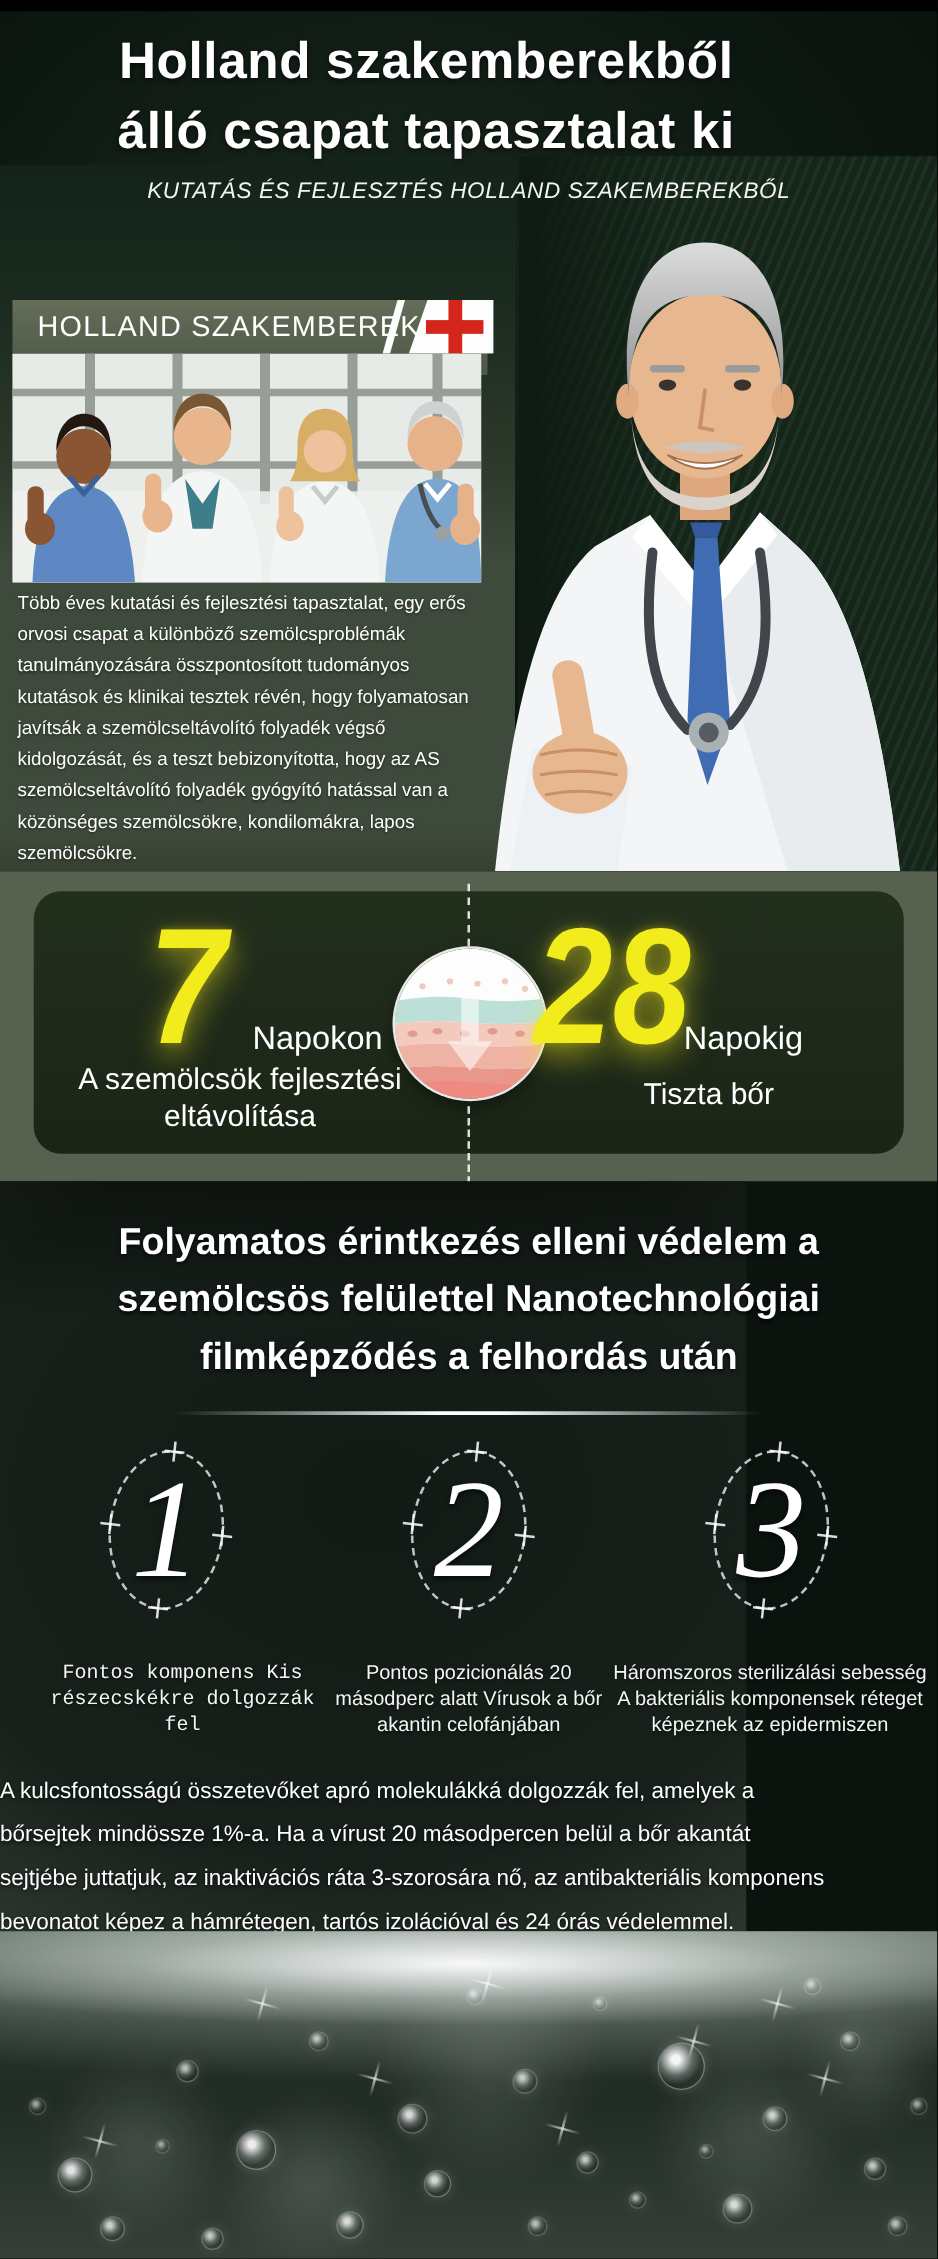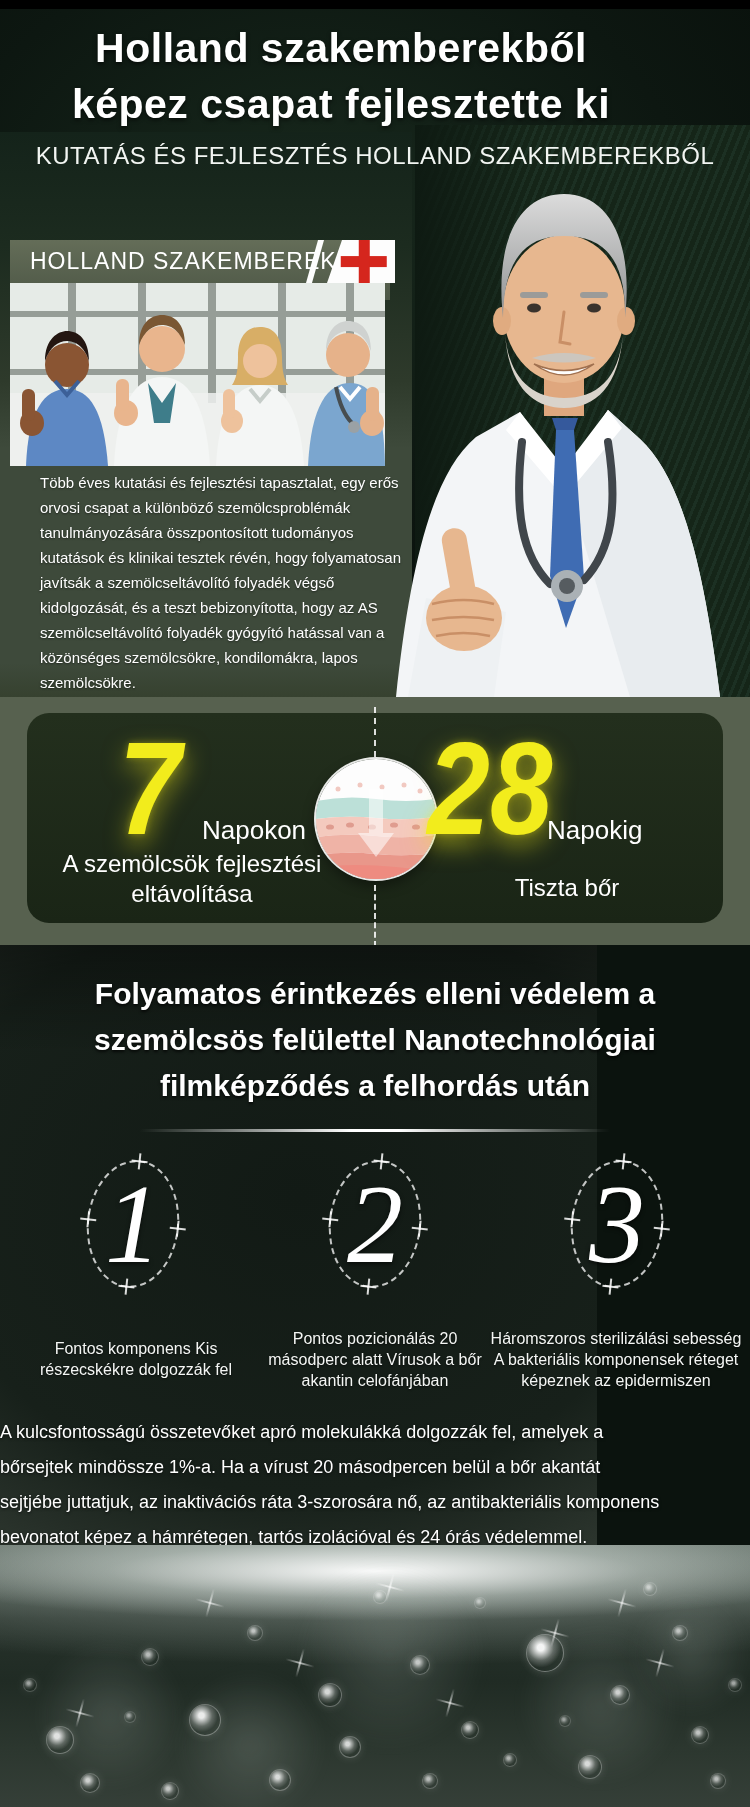--- a/index.html
+++ b/index.html
@@ -14,39 +14,39 @@
   #left-backdrop{position:absolute;left:0;top:132px;width:412px;height:565px;
         background:linear-gradient(180deg,#14231a 0%,#1c2b1f 20%,#2e3a2b 44%,#3e4a3b 56%,#3e4a3b 94%,#36412f 100%);}
   #stripes{position:absolute;left:415px;top:125px;width:335px;height:572px;
         background:
           linear-gradient(90deg,#0e1a12 0%,rgba(14,26,18,0) 35%),
           repeating-linear-gradient(112deg,#1c3023 0 3px,#152518 3px 8px);}
   .title{position:absolute;left:0;top:20px;width:682px;text-align:center;
          font-size:41px;font-weight:bold;line-height:56px;letter-spacing:.5px;
          text-shadow:0 2px 4px rgba(0,0,0,.6);}
   .subtitle{position:absolute;left:0;top:142px;width:750px;text-align:center;
-         font-size:24px;font-weight:400;letter-spacing:.5px;color:#f2f5f2;}
+         font-size:18px;font-weight:400;letter-spacing:.5px;color:#f2f5f2;font-style:italic;}
   
   #banner{position:absolute;left:10px;top:240px;width:380px;height:60px;
           background:linear-gradient(180deg,#646d58,#4d5746);}
   #banner .label{position:absolute;left:20px;top:0;height:43px;line-height:43px;
           font-size:23px;letter-spacing:1px;color:#fff;}
   #cross-box{position:absolute;right:-5px;top:0;width:68px;height:43px;background:#fdfdfd;
           clip-path:polygon(15px 0,100% 0,100% 100%,0 100%);}
   #slash{position:absolute;right:66px;top:0;width:18px;height:43px;background:#fdfdfd;
           clip-path:polygon(12px 0,18px 0,6px 100%,0 100%);}
   .redcross{position:absolute;left:50%;top:50%;width:46px;height:46px;transform:translate(-44%,-52%);}
   .redcross::before{content:"";position:absolute;left:0;top:18px;width:46px;height:11px;background:#d5261d;}
   .redcross::after{content:"";position:absolute;left:18px;top:0;width:11px;height:46px;background:#d5261d;}
   #banner-tab{position:absolute;left:355px;top:283px;width:12px;height:11px;background:#b9bdb7;}
   
   #team-box{position:absolute;left:10px;top:283px;width:375px;height:183px;overflow:hidden;background:#e3e8e4;}
   
   #desc{position:absolute;left:14px;top:470px;width:372px;font-size:15px;line-height:25px;
-        color:#ffffff;text-shadow:0 1px 2px rgba(0,0,0,.5);margin-left:26px;}
+        color:#ffffff;text-shadow:0 1px 2px rgba(0,0,0,.5);}
   
   #doctor{position:absolute;left:368px;top:146px;width:382px;height:551px;}
 
   
   #sec2{position:absolute;left:0;top:697px;width:750px;height:248px;background:#57614f;}
   #panel{position:absolute;left:27px;top:16px;width:696px;height:210px;border-radius:22px;
          background:linear-gradient(180deg,#232f1d,#1a2516);}
   .bignum{position:absolute;font-style:italic;font-weight:bold;font-size:132px;line-height:1;
           color:#f2ec1c;transform:scaleX(.85);
           text-shadow:0 10px 26px rgba(240,232,25,.55),0 0 8px rgba(240,232,25,.35);}
@@ -102,21 +102,21 @@
 
 <div id="page">
 
   <div id="sec1">
     <div id="topbar"></div>
     <div id="left-backdrop"></div>
     <div id="stripes"></div>
 
     <div class="title">
       <div>Holland szakemberekből</div>
-      <div>képez csapat fejlesztette ki</div>
+      <div>álló csapat tapasztalat ki</div>
     </div>
     <div class="subtitle">KUTATÁS ÉS FEJLESZTÉS HOLLAND SZAKEMBEREKBŐL</div>
 
     <div id="doctor">
       <svg viewBox="0 0 382 551" width="382" height="551">
         <defs>
           <linearGradient id="hairG" x1="0" y1="0" x2="0" y2="1">
             <stop offset="0" stop-color="#dcdcdc"></stop>
               <stop offset="1" stop-color="#8f9192"></stop>
           </linearGradient>
@@ -253,21 +253,21 @@
           <g fill="#ffffff" opacity=".55">
             <rect x="53" y="30" width="14" height="46"></rect>
             <path d="M42 74 L78 74 L60 98 Z"></path>
           </g>
         </svg>
       </div>
       <div class="dash" style="left:347px;top:172px;height:62px;"></div>
 
       <div class="bignum" style="left:388px;top:10px;width:150px;text-align:center;">28</div>
       <div class="unit" style="left:520px;top:102px;">Napokig</div>
-      <div class="pcap" style="left:420px;top:160px;width:240px;">Tiszta bőr</div>
+      <div class="pcap" style="left:420px;top:148px;width:240px;">Tiszta bőr</div>
     </div>
   </div>
 
   <div id="sec3">
     <div id="heading">
       <div>Folyamatos érintkezés elleni védelem a</div>
       <div>szemölcsös felülettel Nanotechnológiai</div>
       <div>filmképződés a felhordás után</div>
     </div>
     <div id="divider"></div>
@@ -287,21 +287,21 @@
       <span class="step-num">2</span>
     </div>
     <div class="step-circle" style="left:571px;">
       <span class="tick n"></span>
       <span class="tick s"></span>
       <span class="tick e"></span>
       <span class="tick w"></span>
       <span class="step-num">3</span>
     </div>
 
-    <div class="step-cap" style="left:18px;width:236px;">Fontos komponens Kis részecskékre dolgozzák fel</div>
+    <div class="step-cap" style="left:28px;width:236px;font-family:Liberation Mono, monospace;">Fontos komponens Kis részecskékre dolgozzák fel</div>
     <div class="step-cap" style="left:260px;width:230px;">Pontos pozicionálás 20 másodperc alatt Vírusok a bőr akantin celofánjában</div>
     <div class="step-cap" style="left:490px;width:252px;">Háromszoros sterilizálási sebesség A bakteriális komponensek réteget képeznek az epidermiszen</div>
 
     <div id="para">
       <div>A kulcsfontosságú összetevőket apró molekulákká dolgozzák fel, amelyek a</div>
       <div>bőrsejtek mindössze 1%-a. Ha a vírust 20 másodpercen belül a bőr akantát</div>
       <div>sejtjébe juttatjuk, az inaktivációs ráta 3-szorosára nő, az antibakteriális komponens</div>
       <div>bevonatot képez a hámrétegen, tartós izolációval és 24 órás védelemmel.</div>
     </div>
   </div>

